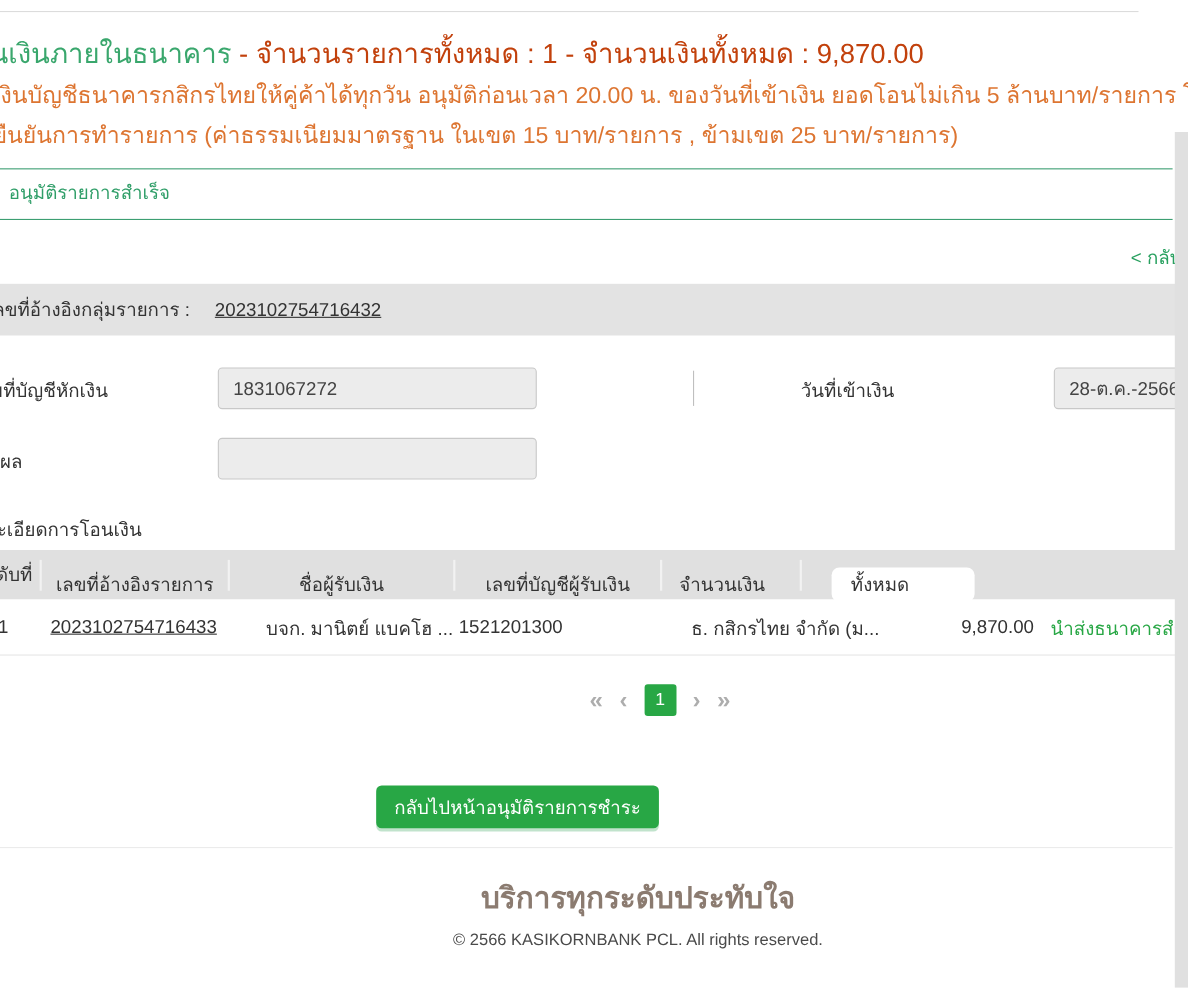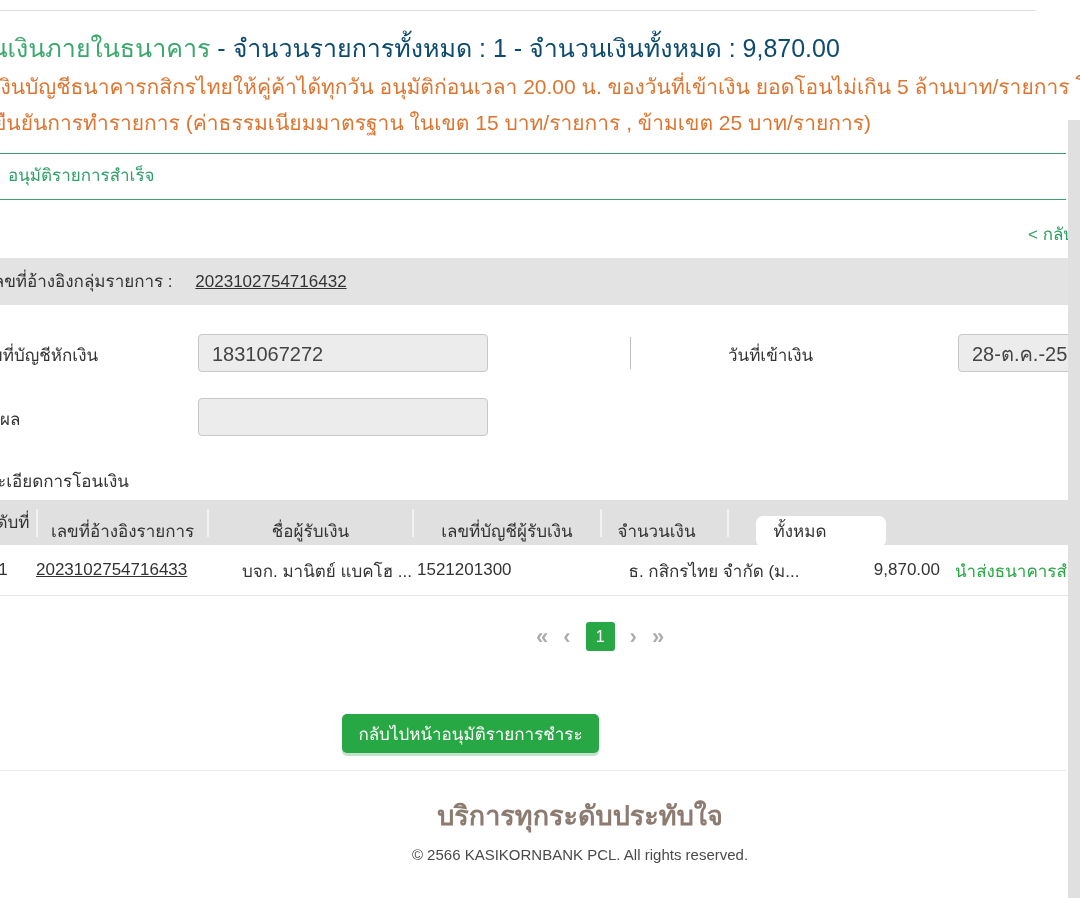--- a/index.html
+++ b/index.html
@@ -6,47 +6,47 @@
   body{
     width:1080px;height:898px;position:relative;overflow:hidden;
     background:#ffffff;
     font-family:"Liberation Sans","DejaVu Sans",sans-serif;
     color:#333;
   }
   .abs{position:absolute;white-space:nowrap;}
   .top-line{position:absolute;left:0;top:10px;width:1035px;height:1px;background:#dcdcdc;}
   .title{left:-38px;top:28px;font-size:25px;}
   .title .green{color:#3aa76d;}
-  .title .dark{color:#0c4a6e;}
+  .title .dark{color:#c2410c;}
   .notice{font-size:21px;color:#dd7531;}
   .notice1{left:-45px;top:70px;}
   .notice2{left:-6px;top:106px;}
   .hr-green{position:absolute;left:0;width:1066px;height:1px;background:#3d9f72;}
   .tab-label{left:8px;top:161px;font-size:17px;color:#2f9e68;}
   .back-link{left:1028px;top:220px;font-size:17px;color:#28a05f;cursor:pointer;}
   .gray-bar{position:absolute;left:0;top:258px;width:1080px;height:47px;background:#e3e3e3;}
   .gray-bar-inner{position:absolute;left:-12px;top:0;height:47px;line-height:47px;font-size:17px;color:#333;white-space:nowrap;}
   .gray-bar-inner .val{margin-left:18px;text-decoration:underline;}
   .field-label{font-size:17px;color:#333;}
   .input{
     position:absolute;height:38px;line-height:38px;box-sizing:border-box;
     background:#ececec;border:1px solid #c8c8c8;border-radius:4px;
-    padding-left:13px;font-size:20px;color:#444;overflow:hidden;white-space:nowrap;
+    padding-left:13px;font-size:17px;color:#444;overflow:hidden;white-space:nowrap;
   }
   .vdiv{position:absolute;left:630px;top:337px;width:1px;height:32px;background:#bfbfbf;}
   .section-label{left:-42px;top:467px;font-size:17px;color:#333;}
   .table-wrap{position:absolute;left:-30px;top:500px;width:1170px;}
   .thead{display:flex;height:45px;background:#e0e0e0;align-items:center;font-size:17px;color:#333;}
   .thead .cell{box-sizing:border-box;text-align:center;}
   .thead .cell + .cell{border-left:2px solid #f2f2f2;height:28px;line-height:45px;}
   .thead .cell:first-child{line-height:45px;}
   .trow{display:flex;height:50px;background:#ffffff;align-items:center;border-bottom:1px solid #e6e6e6;font-size:17px;color:#333;}
   .trow .cell{box-sizing:border-box;}
   .c1{width:66px;text-align:center;}
-  .c2{width:171px;}
+  .c2{width:171px;text-align:center;}
   .c3{width:205px;text-align:right;padding-left:8px;}
   .c4{width:188px;text-align:left;padding-left:5px;}
   .c5{width:228px;text-align:center;}
   .c6{width:127px;text-align:right;padding-right:15px;}
   .c7{width:185px;text-align:left;}
   .thead .c3,.thead .c4{text-align:center;padding-left:0;}
   .thead .c6{padding-right:16px;}
   .filter-select{
     display:inline-block;box-sizing:border-box;width:130px;height:31px;line-height:31px;
     background:#ffffff;border-radius:7px;padding-left:18px;margin-top:7px;

